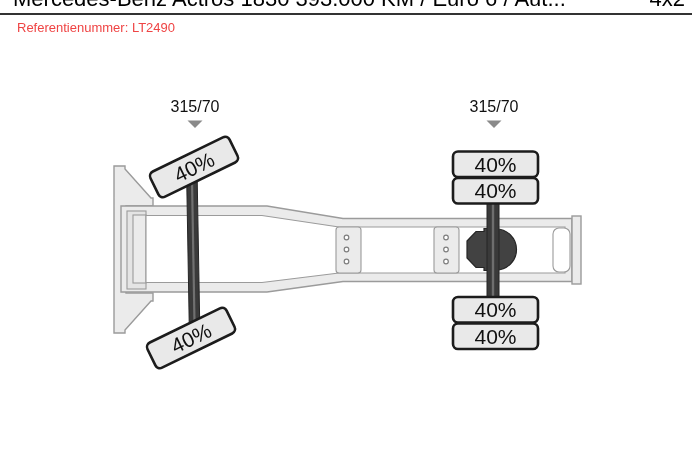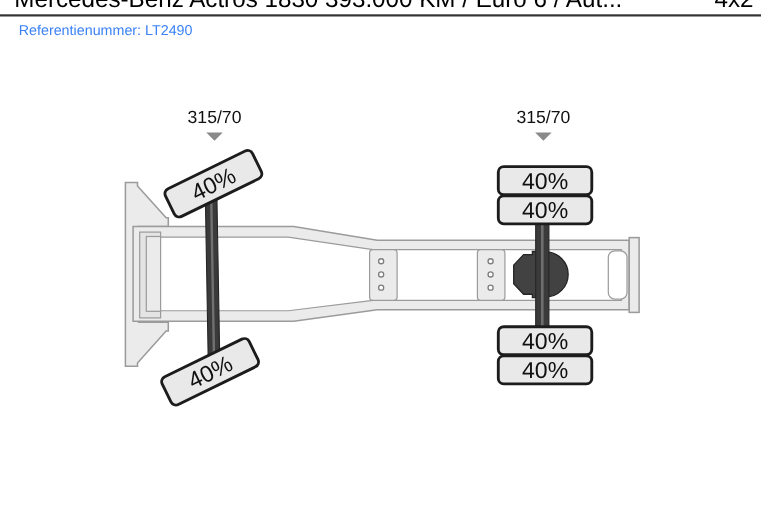--- a/index.html
+++ b/index.html
@@ -9,21 +9,21 @@
   }
   #title-row{
     position:absolute;top:-12px;left:13px;right:7px;
     display:flex;justify-content:space-between;align-items:flex-start;
     font-size:22px;color:#000;white-space:nowrap;line-height:1.0;
   }
   #divider{
     position:absolute;top:13px;left:0;width:692px;height:2px;background:#333;
   }
   #ref-line{
-    position:absolute;top:20px;left:17px;font-size:13px;color:#3b82f6;
+    position:absolute;top:20px;left:17px;font-size:13px;color:#ef4444;
   }
   svg text{font-family:"Liberation Sans",sans-serif;fill:#101010;}
   .tyre-label{font-size:21px;}
   .size-label{font-size:16px;}
 </style>
 </head>
 <body>
 
 <div id="stage">
 

